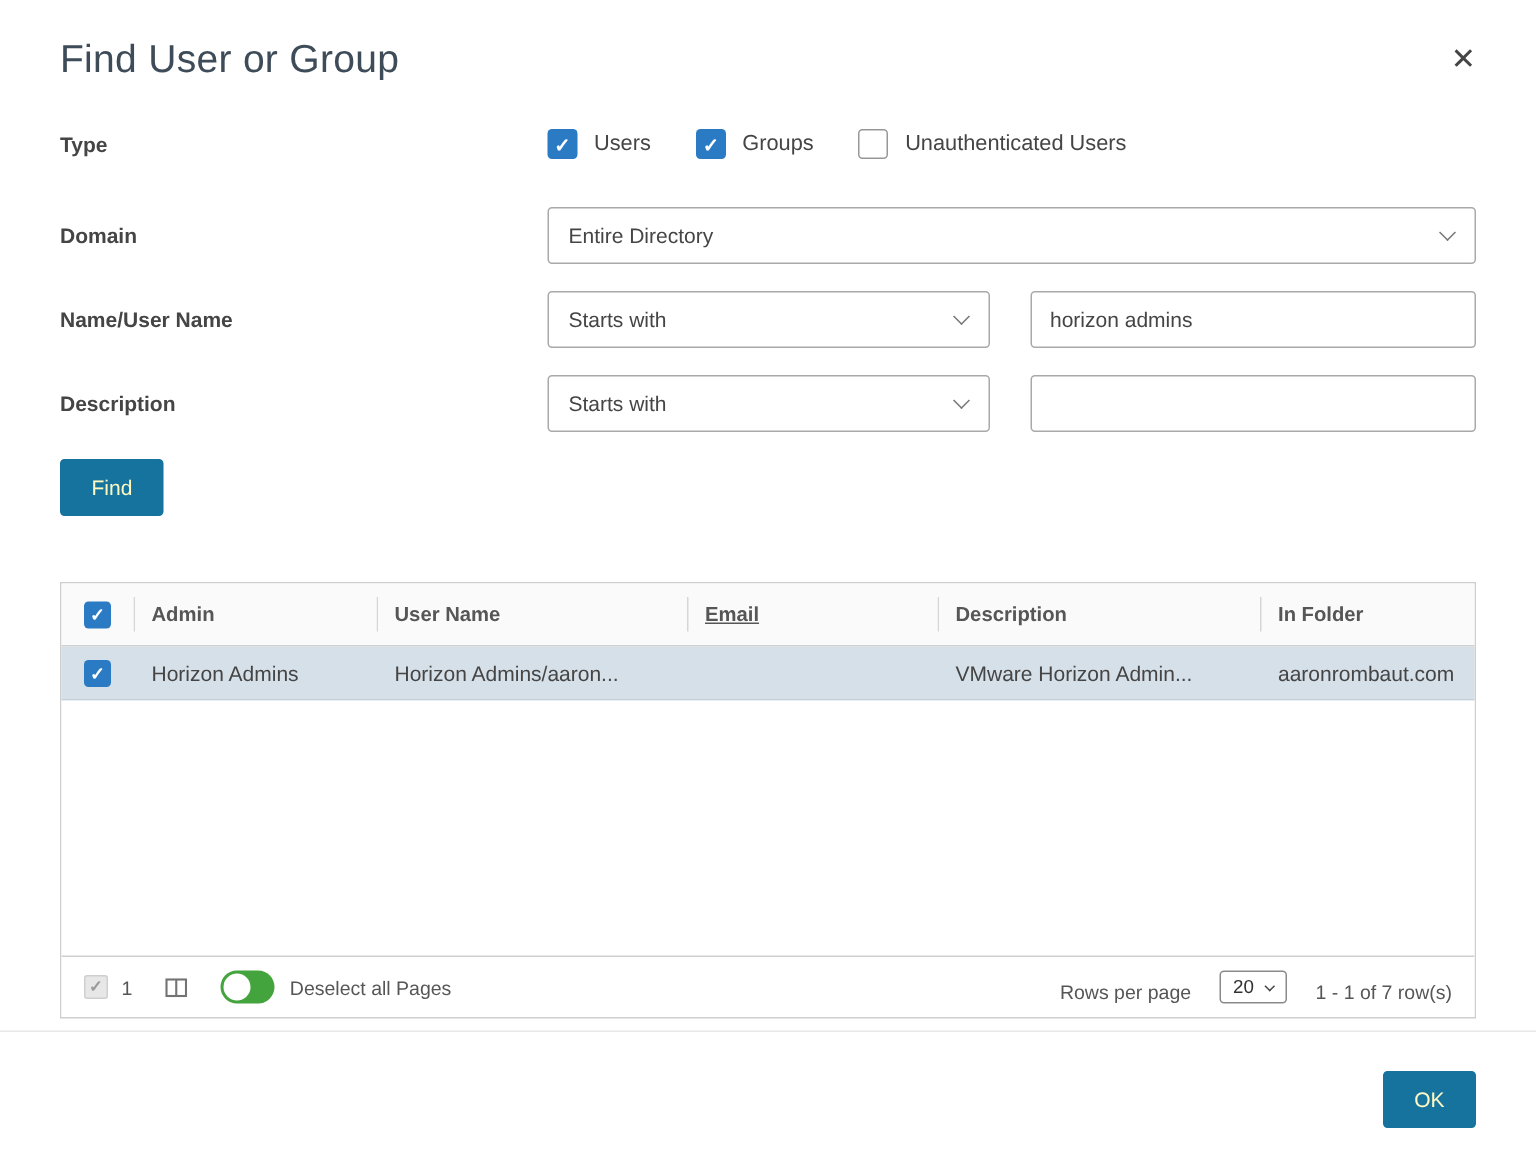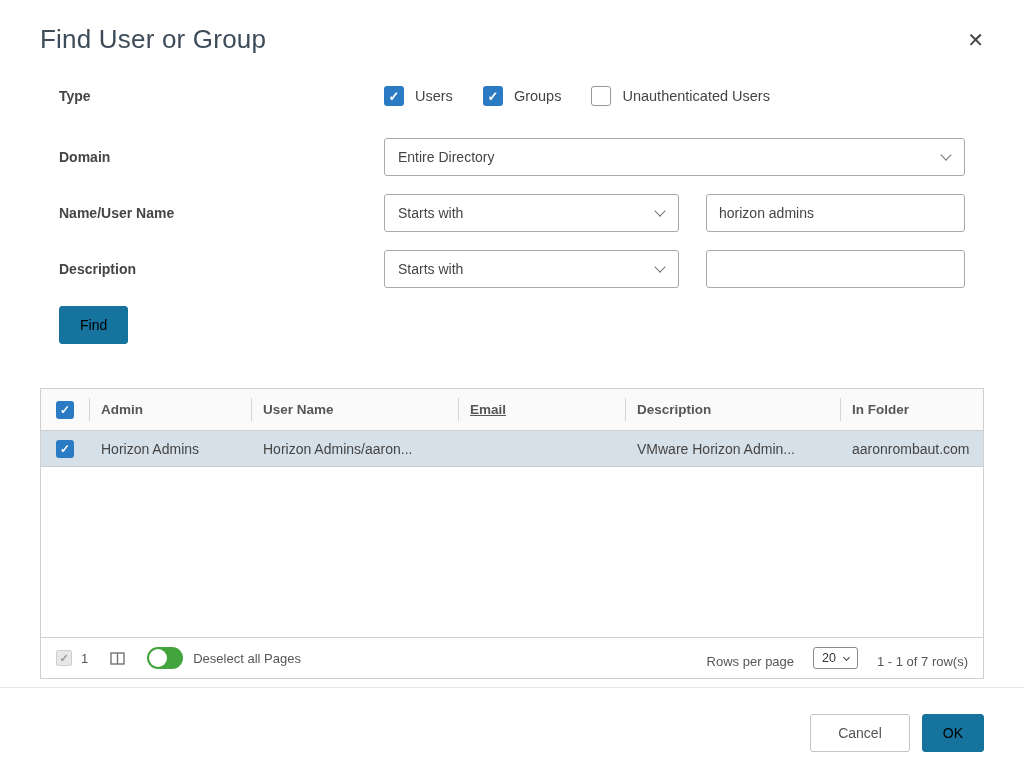--- a/index.html
+++ b/index.html
@@ -11,21 +11,21 @@
     overflow:hidden;
     position:relative;
   }
 
   
   .dialog-header{ padding:24px 38px 0 40px; display:flex; justify-content:space-between; align-items:flex-start; }
   .dialog-title{ font-size:26px; font-weight:400; color:#3e4c59; letter-spacing:.2px; }
   .close-btn{ background:none; border:none; font-size:20px; color:#454545; cursor:pointer; line-height:1; padding:6px 2px; font-family:inherit; }
 
   
-  .form-section{ padding:30px 59px 0; }
+  .form-section{ padding:30px 40px 0; }
   .form-row{ display:flex; align-items:center; margin-bottom:18px; }
   .form-row.type-row{ margin-bottom:32px; }
   .form-label{ width:325px; flex:none; font-size:14px; font-weight:700; color:#454545; }
   .form-controls{ flex:1; display:flex; align-items:center; }
   .checkbox-group{ gap:30px; }
   .cb-item{ display:flex; align-items:center; gap:11px; cursor:pointer; }
   .cb{ width:20px; height:20px; border-radius:3px; display:inline-flex; align-items:center; justify-content:center; flex:none; }
   .cb.checked{ background:var(--checkbox); }
   .cb.checked > span{ color:#fff; font-size:13px; font-weight:700; line-height:1; }
   .cb.unchecked{ background:#fff; border:1px solid #979797; }
@@ -35,21 +35,21 @@
            padding:0 36px 0 13px; position:relative; font-size:14px; color:#454545; cursor:pointer; white-space:nowrap; }
   .chev{ width:8px; height:8px; border-right:1.5px solid #767676; border-bottom:1.5px solid #767676; transform:rotate(45deg); flex:none; }
   .select .chev{ position:absolute; right:14px; top:50%; margin-top:-6px; }
   .domain-select{ flex:1; }
   .match-select{ width:295px; flex:none; }
   .text-input{ flex:1; margin-left:27px; height:38px; border:1px solid #a9a9a9; border-radius:3px; padding:0 12px;
                font-size:14px; color:#454545; font-family:inherit; outline:none; background:#fff; }
 
   .find-row{ margin-top:18px; margin-bottom:0; }
   .btn{ font-family:inherit; font-size:14px; border-radius:3px; cursor:pointer; line-height:1; }
-  .btn.primary{ background:var(--accent); color:#000000; border:1px solid var(--accent); padding:11px 20px; }
+  .btn.primary{ background:var(--accent); color:#fef9c3; border:1px solid var(--accent); padding:11px 20px; }
   .btn.outline{ background:#fff; color:#565656; border:1px solid #c4c4c4; padding:11px 27px; }
 
   
   .table-section{ padding:44px 40px 0; }
   .table-card{ border:1px solid #cfcfcf; background:#fff; }
   .t-header{ display:flex; align-items:stretch; height:42px; background:#fafafa; border-bottom:1px solid #cfcfcf; }
   .t-cell{ padding:0 12px; font-size:14px; display:flex; align-items:center; position:relative; overflow:hidden; white-space:nowrap; }
   .col-check{ width:48px; flex:none; justify-content:center; padding:0; }
   .col-name{ width:162px; flex:none; }
   .col-user{ width:207px; flex:none; }
@@ -214,17 +214,16 @@
             <span class="chev tiny"></span>
           </span>
           <span>1 - 1 of 7 row(s)</span>
         </div>
       </div>
 
     </div>
   </div>
 
   <div class="dialog-footer">
-    <button class="btn outline">Cancel</button>
     <button class="btn primary">OK</button>
   </div>
 
 </div>
 
 </body></html>

